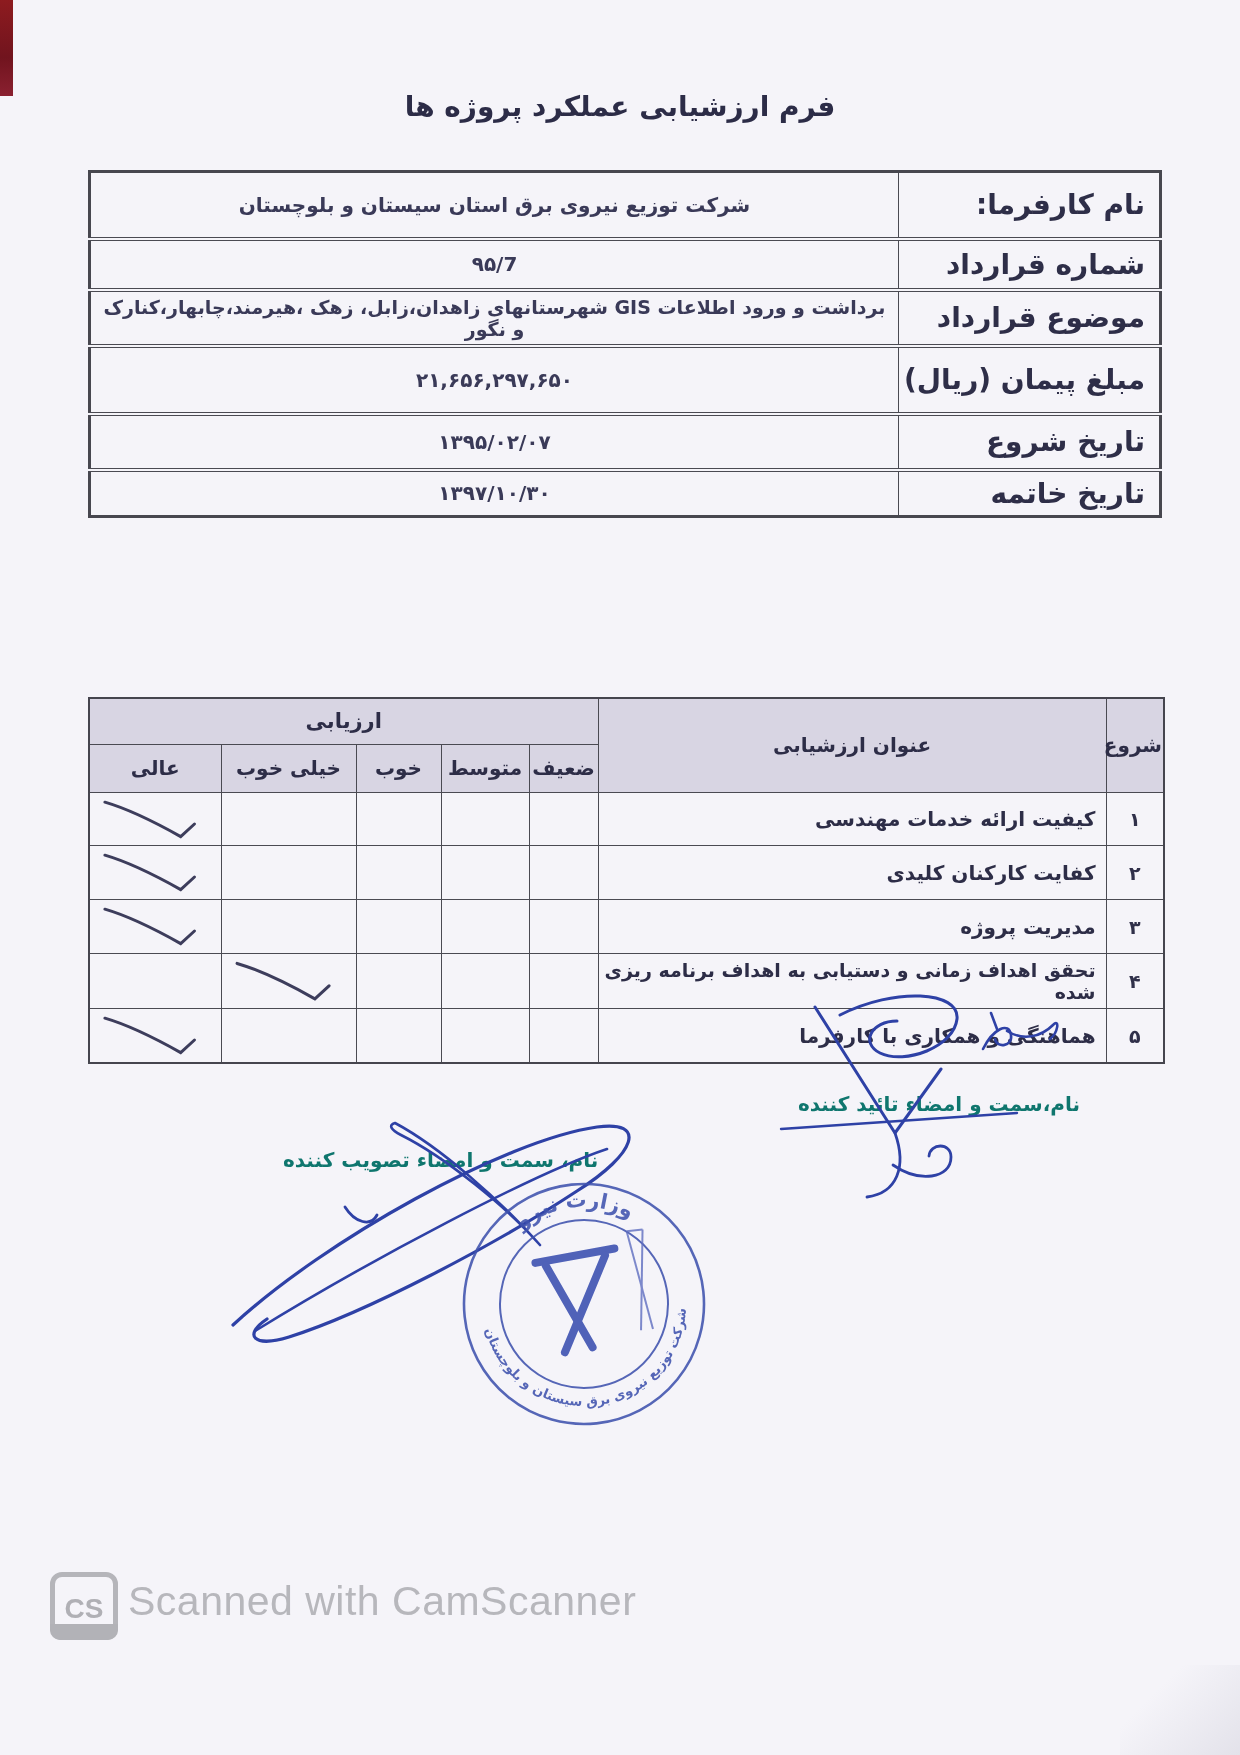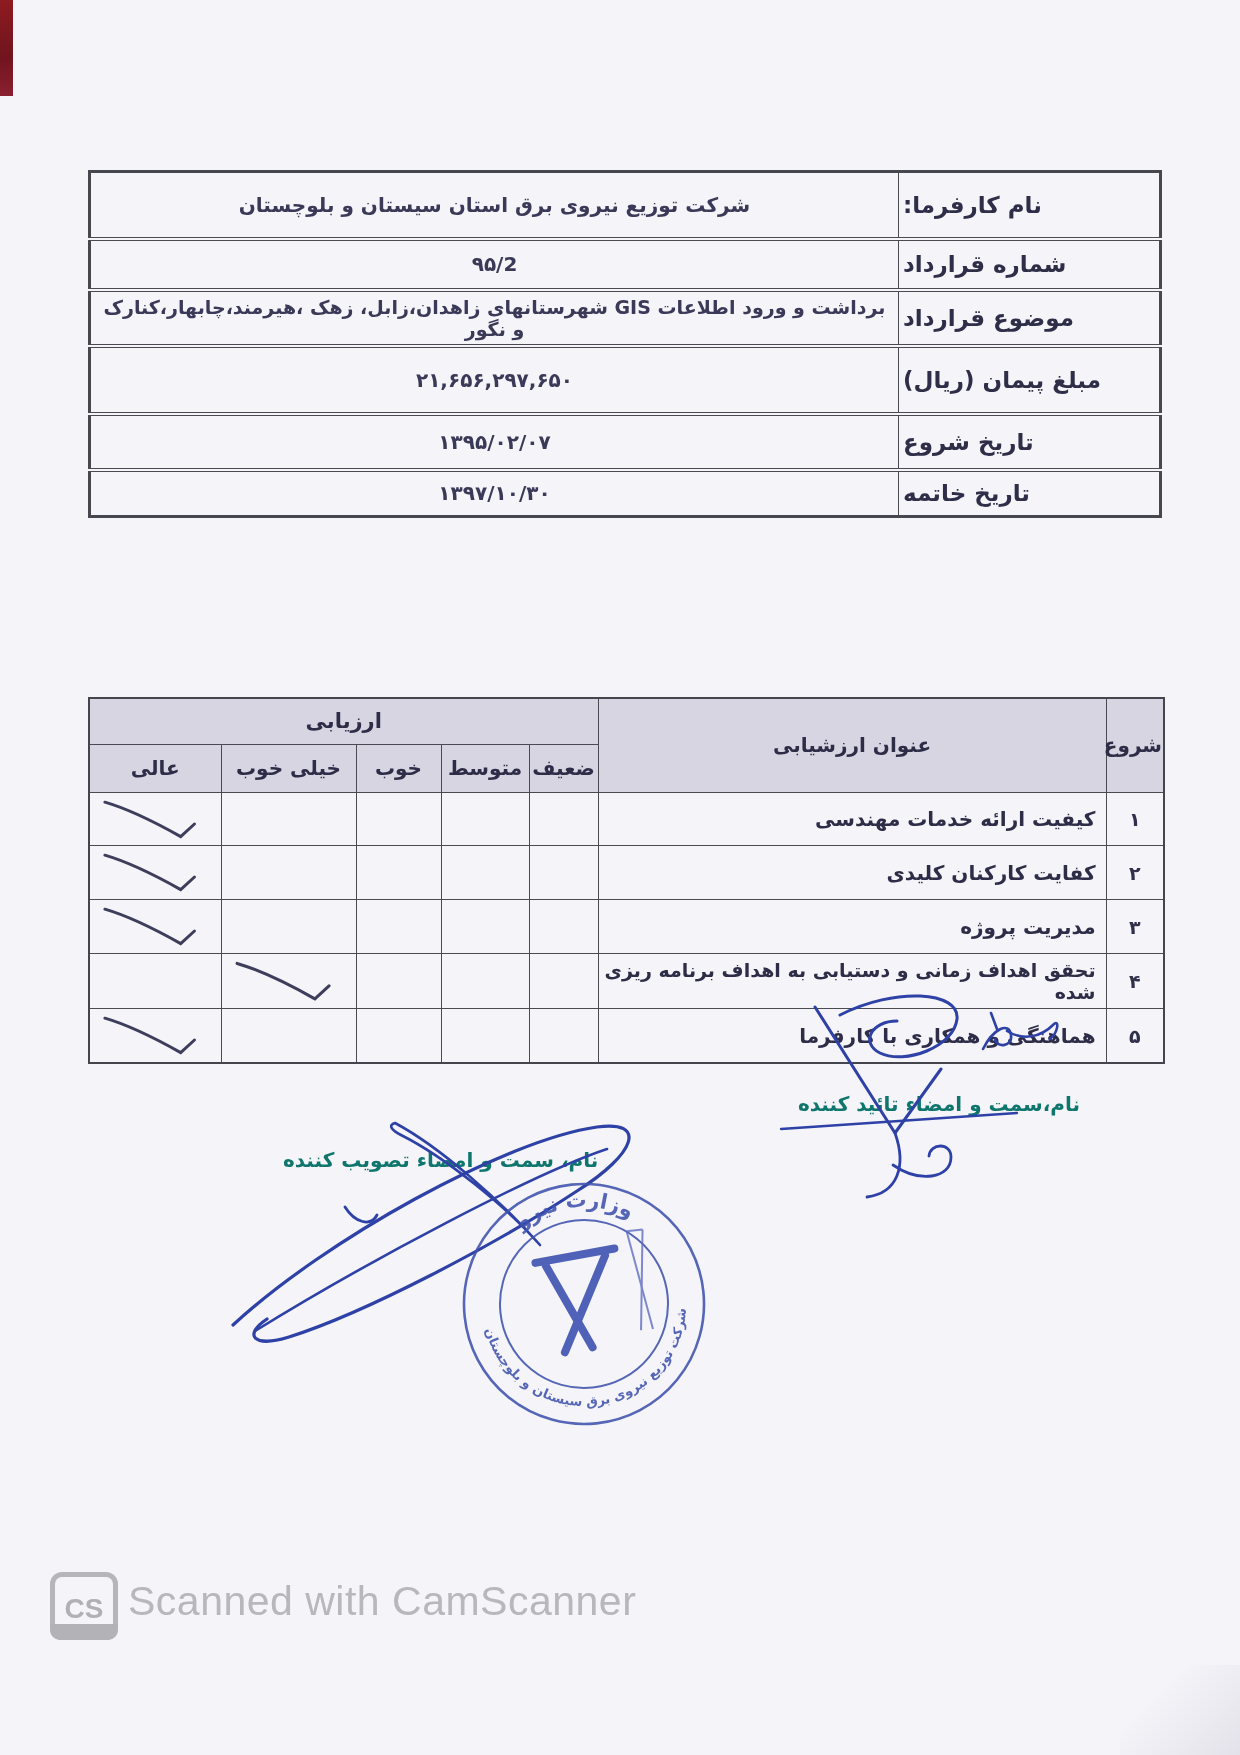--- a/index.html
+++ b/index.html
@@ -30,22 +30,22 @@
     position:absolute;left:88px;top:170px;width:1074px;
     direction:rtl;border:3px solid #47474f;
   }
   .info-table td{
     border:1.8px solid #4a4a52;
     border-bottom:4px double #4a4a52;
     vertical-align:middle;
   }
   .info-table tr:last-child td{border-bottom:1.8px solid #4a4a52;}
   .info-label{
-    width:262px;text-align:left;padding:4px 14px 4px 4px;
-    font-size:23px;font-weight:bold;color:#2e2e48;
+    width:262px;text-align:right;padding:4px 14px 4px 4px;
+    font-size:28px;font-weight:bold;color:#2e2e48;
   }
   .info-value{
     text-align:center;padding:4px 10px;
     font-size:20px;font-weight:600;color:#3a3a58;
   }
 
   
   .eval-table{
     position:absolute;left:88px;top:697px;width:1075px;
     direction:rtl;border:2.6px solid #45454e;
@@ -93,34 +93,35 @@
   }
 </style>
 </head>
 <body>
 
 <div class="page">
 
   <div class="artifact-red"></div>
   <div class="artifact-corner"></div>
 
+  <div class="page-title">فرم ارزشیابی عملکرد پروژه ها</div>
 
   <table class="info-table">
     <colgroup>
         <col style="width:262px">
         <col>
       </colgroup>
     <tbody>
         <tr style="height:67px">
       <td class="info-label">نام کارفرما:</td>
       <td class="info-value">شرکت توزیع نیروی برق استان سیستان و بلوچستان</td>
     </tr>
     <tr style="height:51px">
       <td class="info-label">شماره قرارداد</td>
-      <td class="info-value">۹۵/2</td>
+      <td class="info-value">۹۵/7</td>
     </tr>
     <tr style="height:52px">
       <td class="info-label">موضوع قرارداد</td>
       <td class="info-value" style="font-size:19px">برداشت و ورود اطلاعات GIS شهرستانهای زاهدان،زابل، زهک ،هیرمند،چابهار،کنارک و نگور</td>
     </tr>
     <tr style="height:68px">
       <td class="info-label">مبلغ پیمان (ریال)</td>
       <td class="info-value">۲۱,۶۵۶,۲۹۷,۶۵۰</td>
     </tr>
     <tr style="height:56px">

